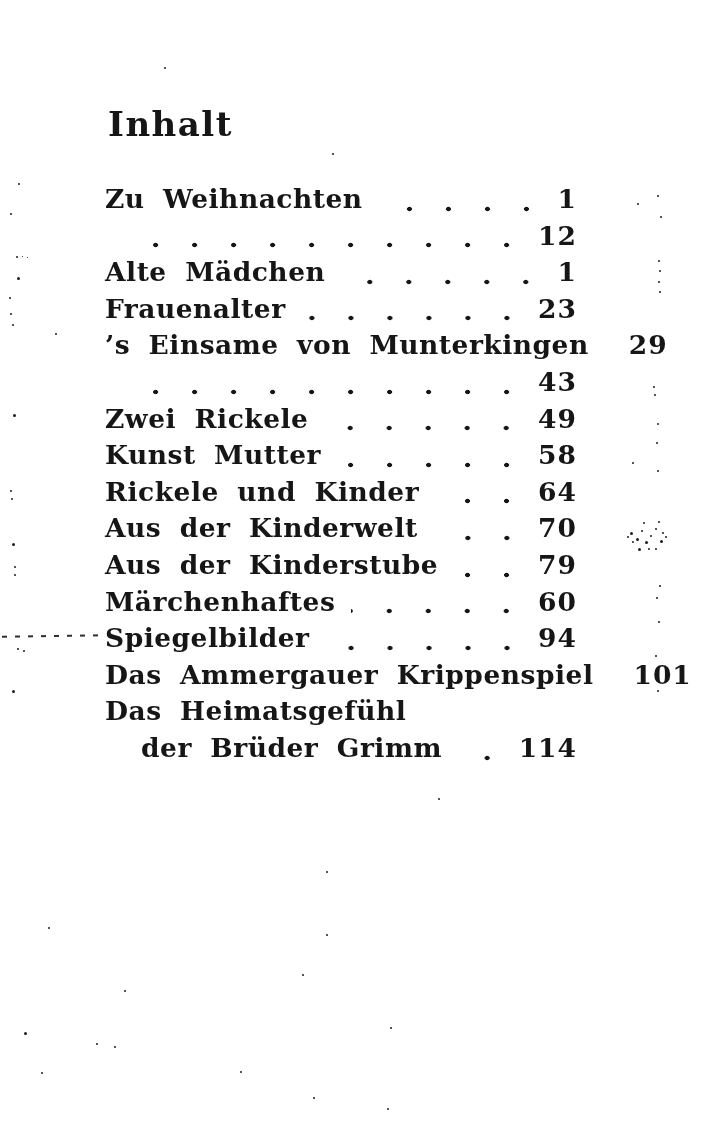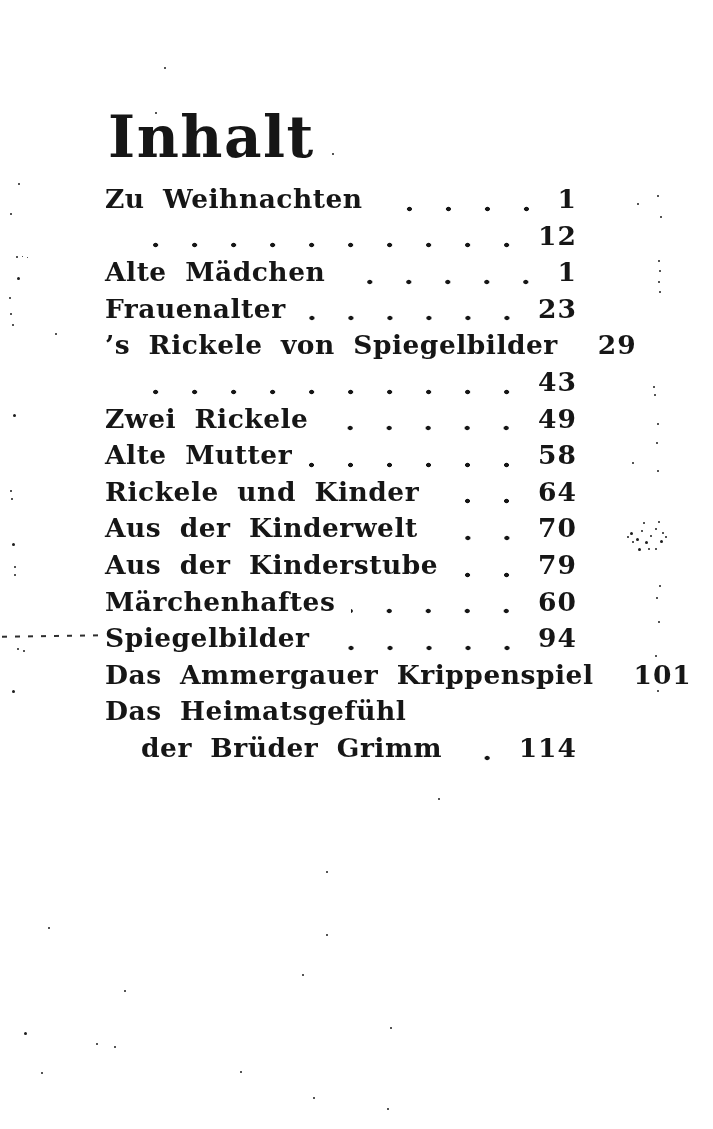--- a/index.html
+++ b/index.html
@@ -6,21 +6,21 @@
   body{
     width:713px;height:1129px;
     position:relative;overflow:hidden;
     background:#ffffff;
     font-family:"DejaVu Serif","Liberation Serif",serif;
     color:#161616;
   }
   .scan-page{position:absolute;inset:0;}
   .title{
     position:absolute;left:108px;top:106px;
-    margin:0;font-size:58px;font-weight:700;
+    margin:0;font-size:34px;font-weight:700;
     letter-spacing:1.5px;line-height:1.1;
   }
   .toc{position:absolute;left:105px;top:183px;width:472px;}
   .toc-row{
     display:flex;align-items:baseline;
     height:36.6px;
     font-size:26.5px;font-weight:700;
     word-spacing:0.33em;white-space:nowrap;
   }
   .toc-row.indent{padding-left:36px;}
@@ -62,35 +62,35 @@
         <span class="entry-title">Alte Mädchen</span>
         <span class="leader"></span>
         <span class="entry-page">1</span>
       </div>
       <div class="toc-row">
         <span class="entry-title">Frauenalter</span>
         <span class="leader"></span>
         <span class="entry-page">23</span>
       </div>
       <div class="toc-row">
-        <span class="entry-title">’s Rickele von Spiegelbilder</span>
+        <span class="entry-title">’s Einsame von Munterkingen</span>
         <span class="leader"></span>
         <span class="entry-page">29</span>
       </div>
       <div class="toc-row">
         <span class="leader"></span>
         <span class="entry-page">43</span>
       </div>
       <div class="toc-row">
         <span class="entry-title">Zwei Rickele</span>
         <span class="leader"></span>
         <span class="entry-page">49</span>
       </div>
       <div class="toc-row">
-        <span class="entry-title">Alte Mutter</span>
+        <span class="entry-title">Kunst Mutter</span>
         <span class="leader"></span>
         <span class="entry-page">58</span>
       </div>
       <div class="toc-row">
         <span class="entry-title">Rickele und Kinder</span>
         <span class="leader"></span>
         <span class="entry-page">64</span>
       </div>
       <div class="toc-row">
         <span class="entry-title">Aus der Kinderwelt</span>

